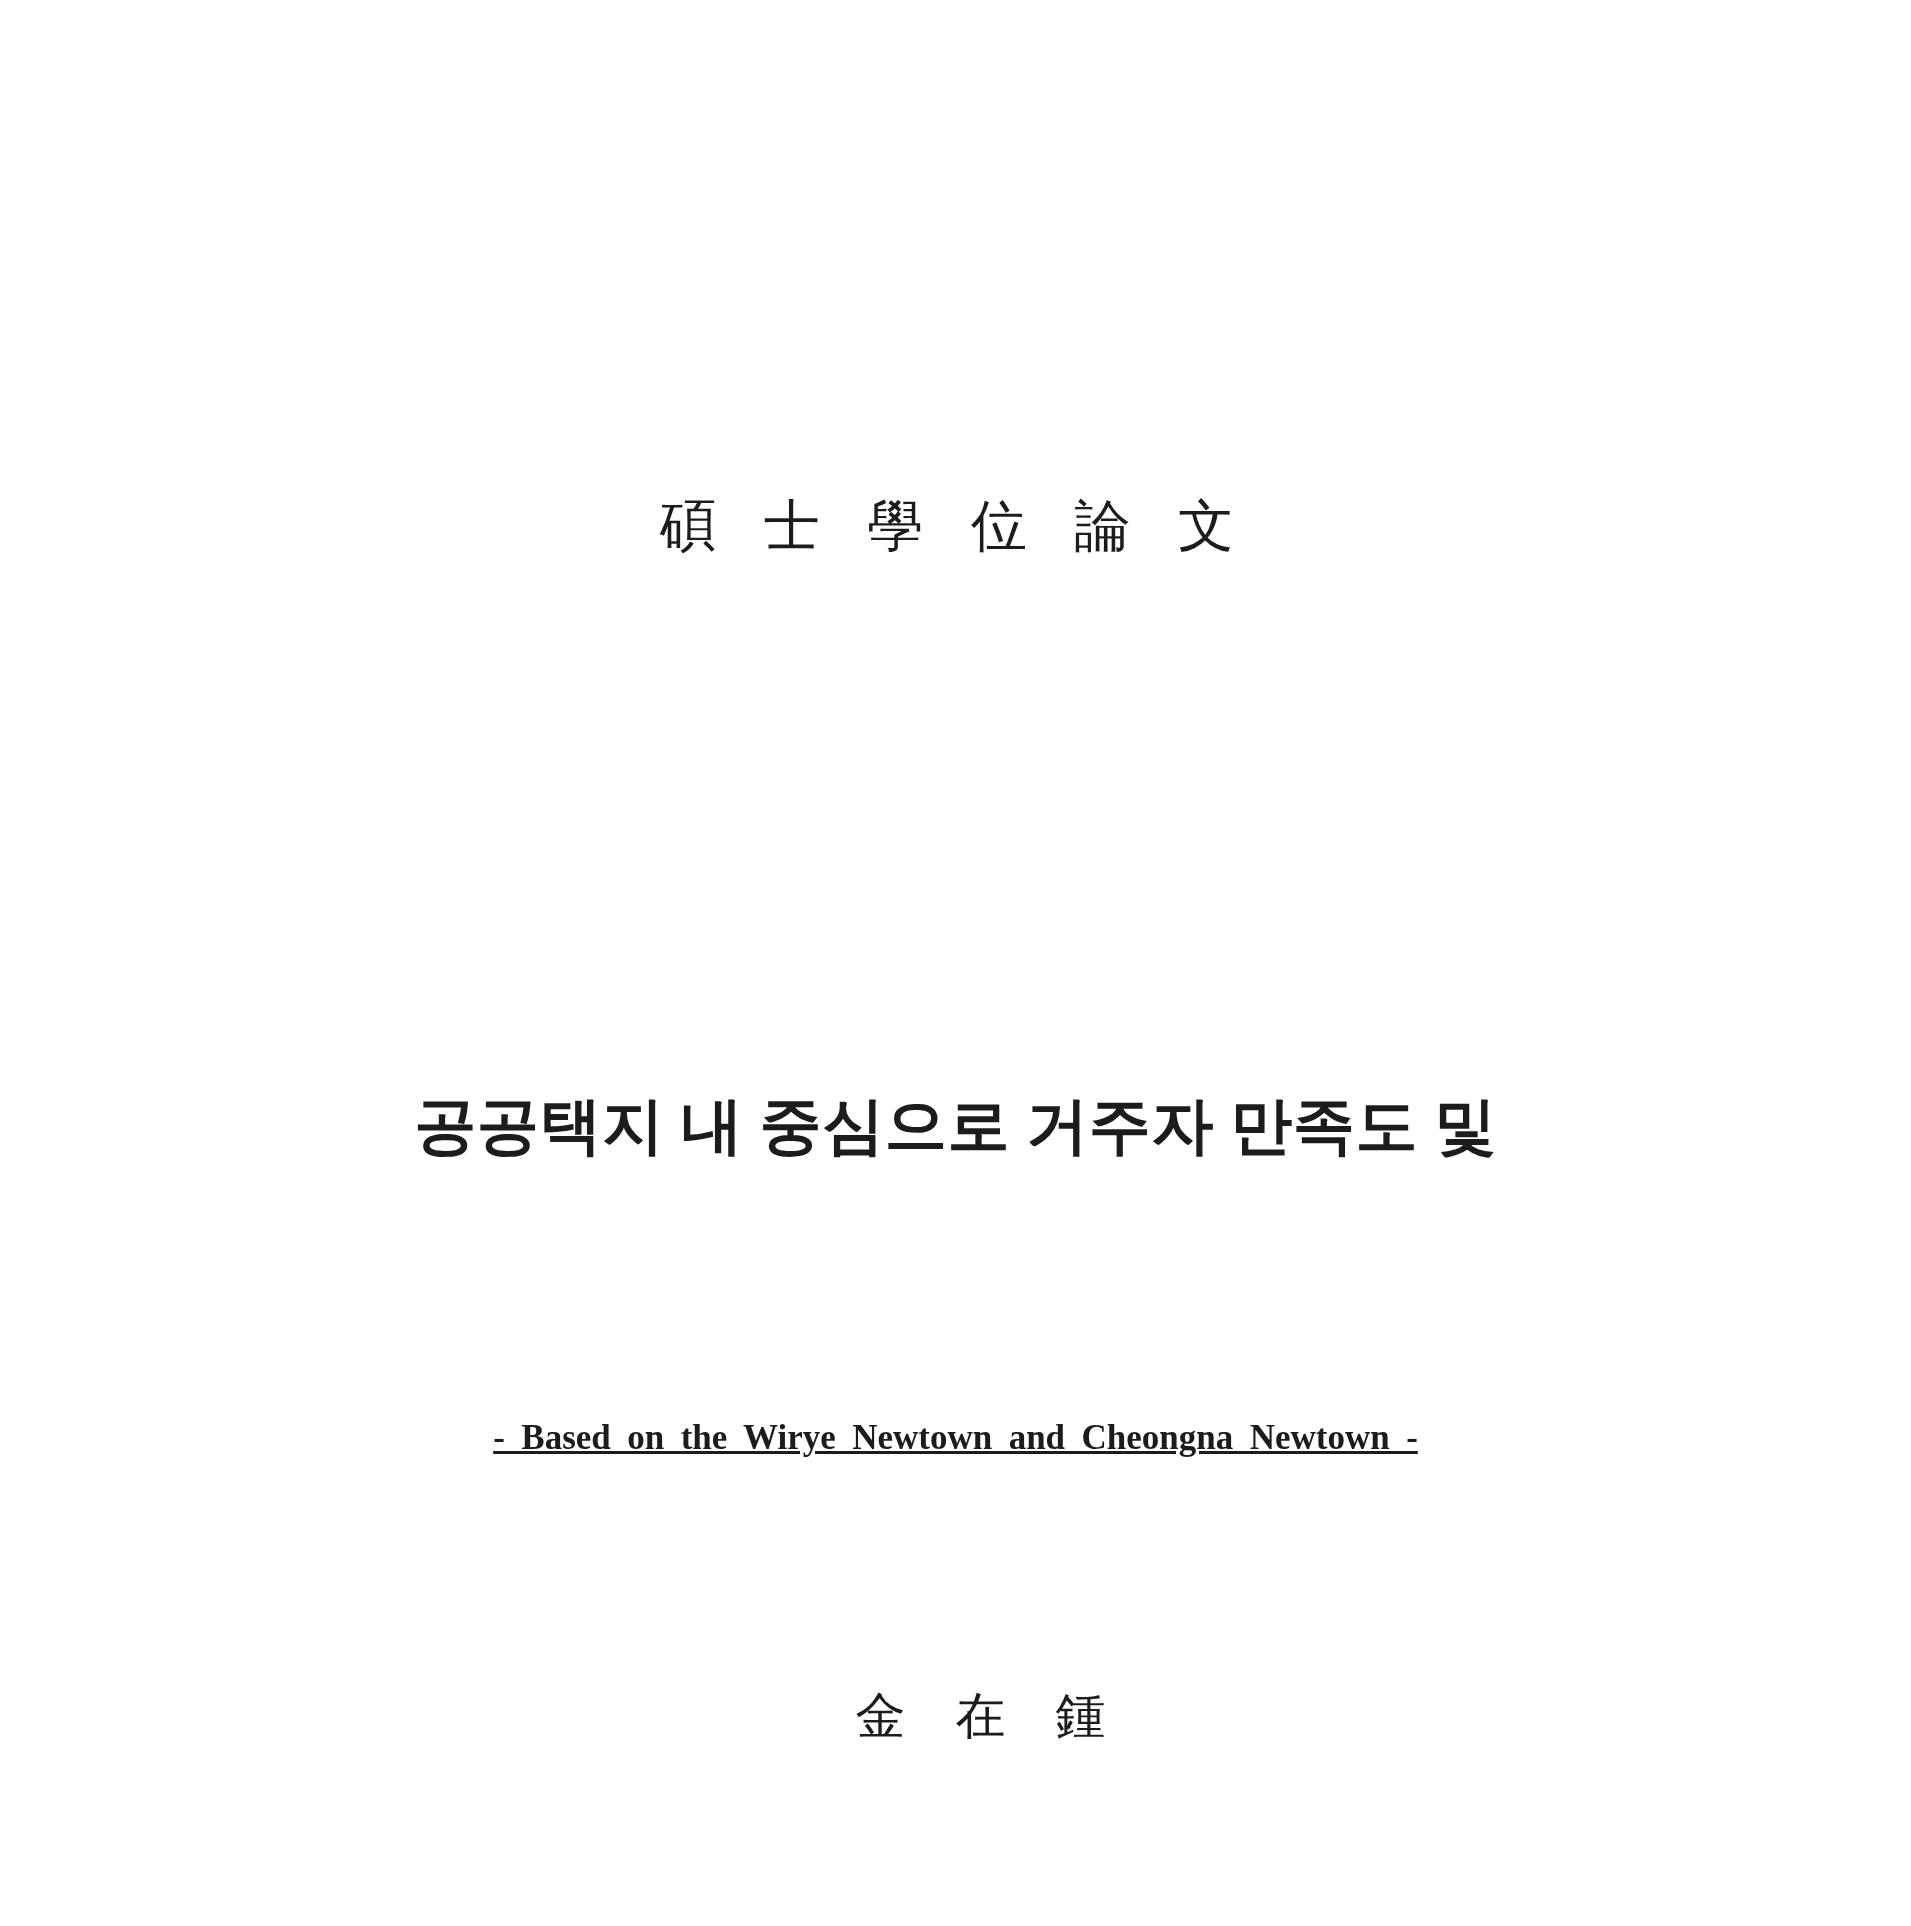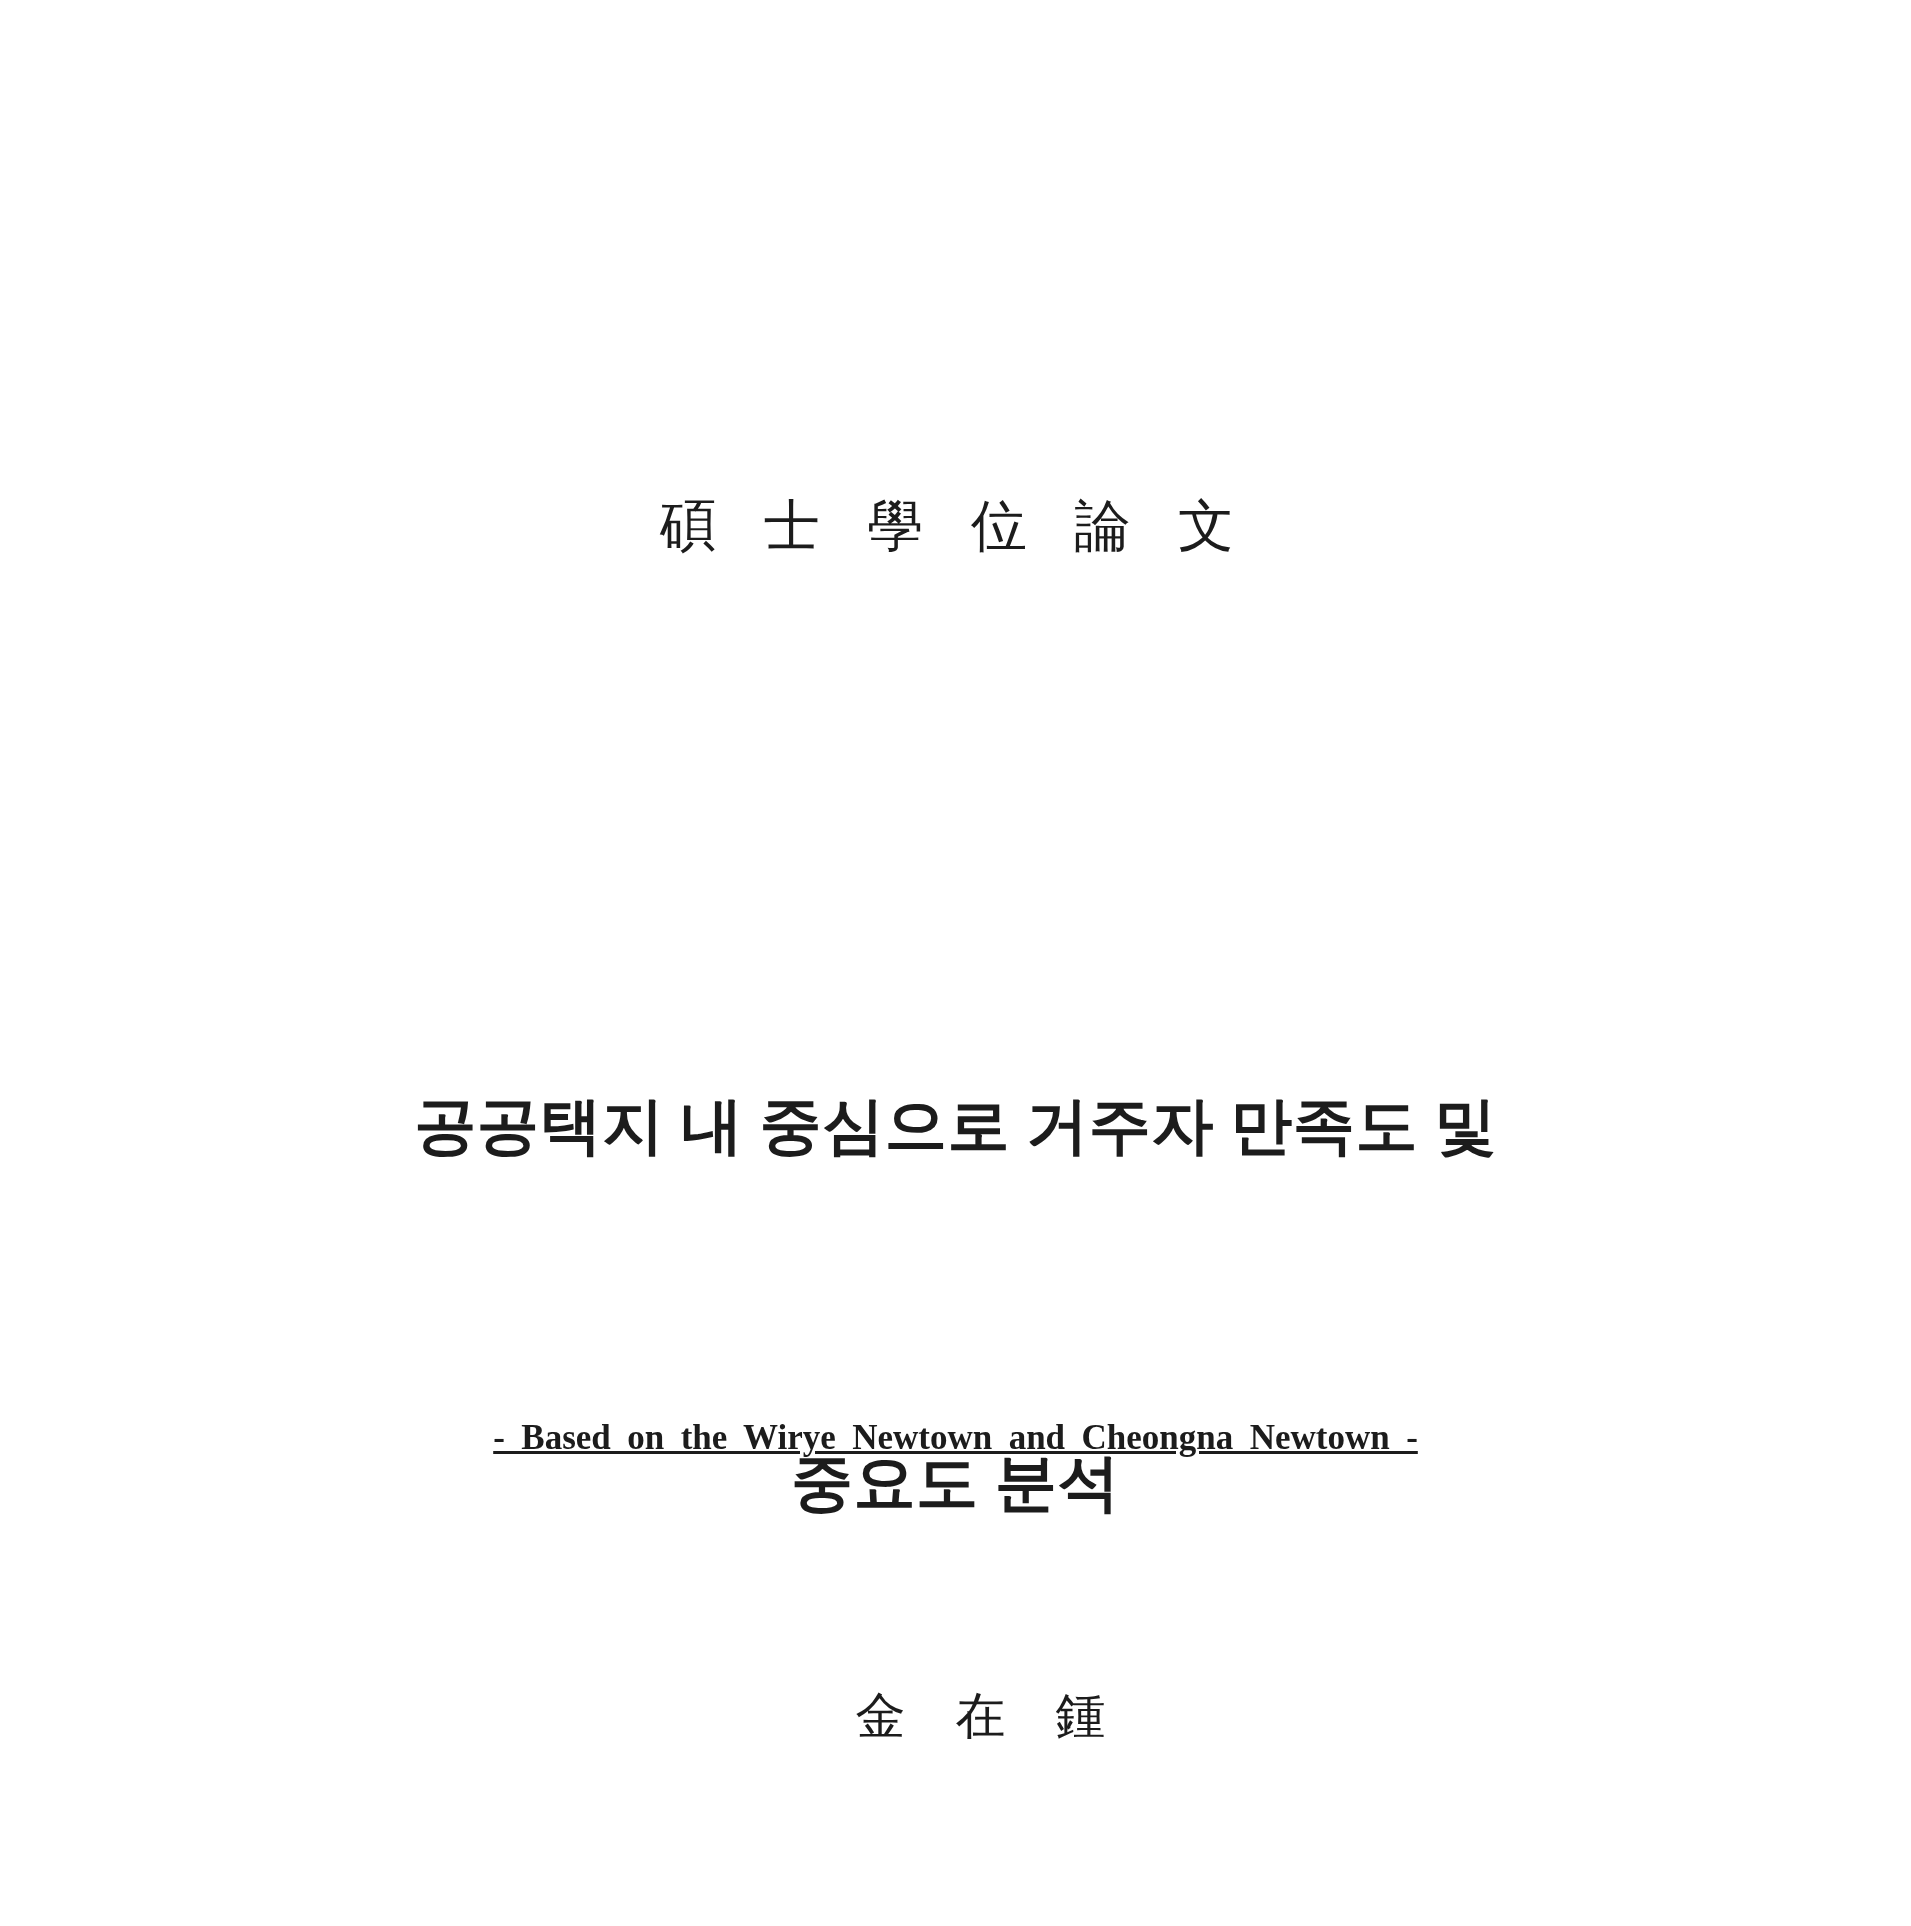--- a/index.html
+++ b/index.html
@@ -71,21 +71,20 @@
 </style>
 </head>
 <body>
 
 <div class="page">
 
   <div class="line thesis-type">碩 士 學 位 論 文</div>
 
   <div class="line title-kr">
     <div>공공택지 내 중심으로 거주자 만족도 및</div>
-    <div>중요도 분석</div>
   </div>
 
 
 
   <div class="line subtitle-en">- Based on the Wirye Newtown and Cheongna Newtown -</div>
 
   <div class="line author">金　在　鍾</div>
 
 </div>
 

